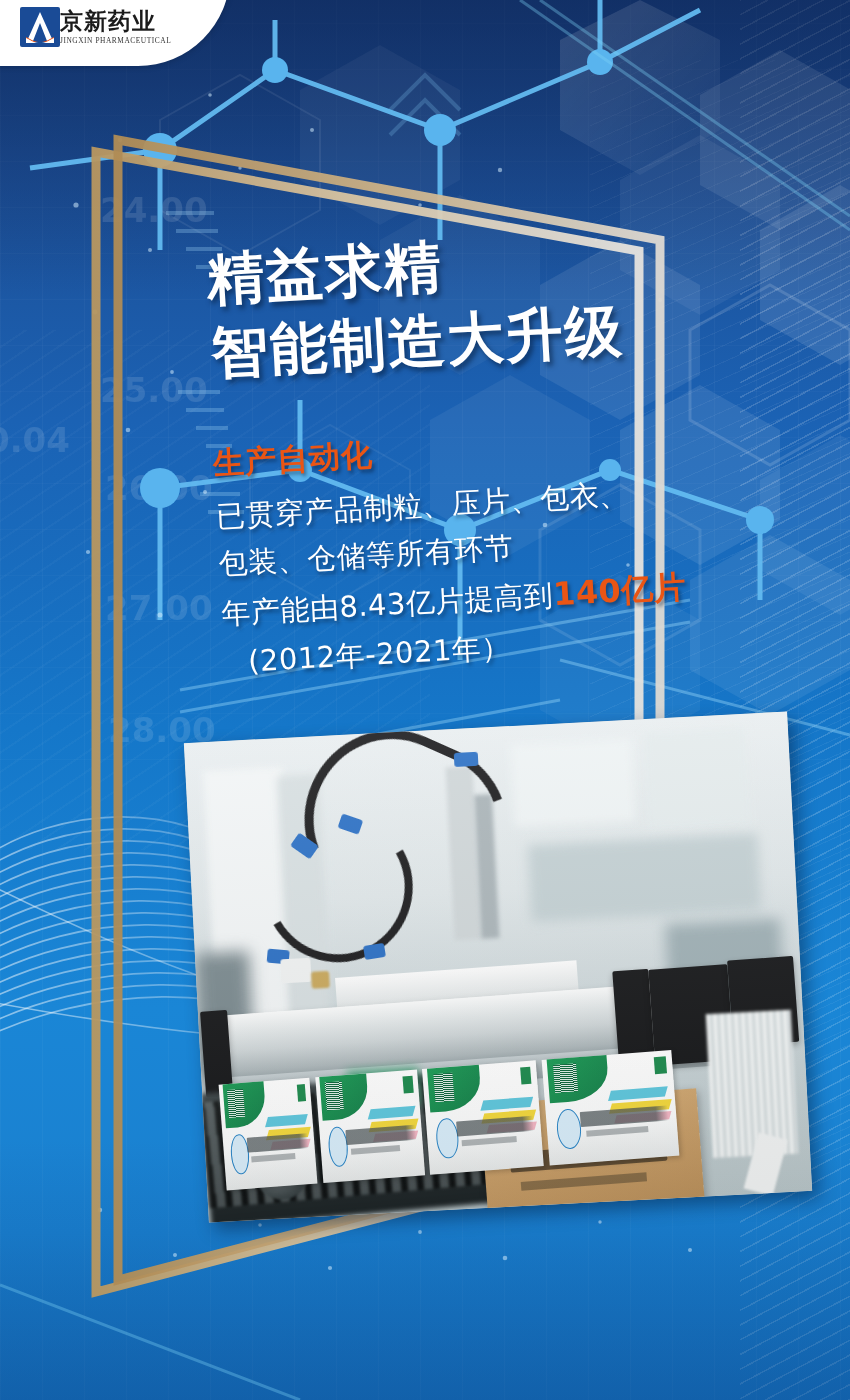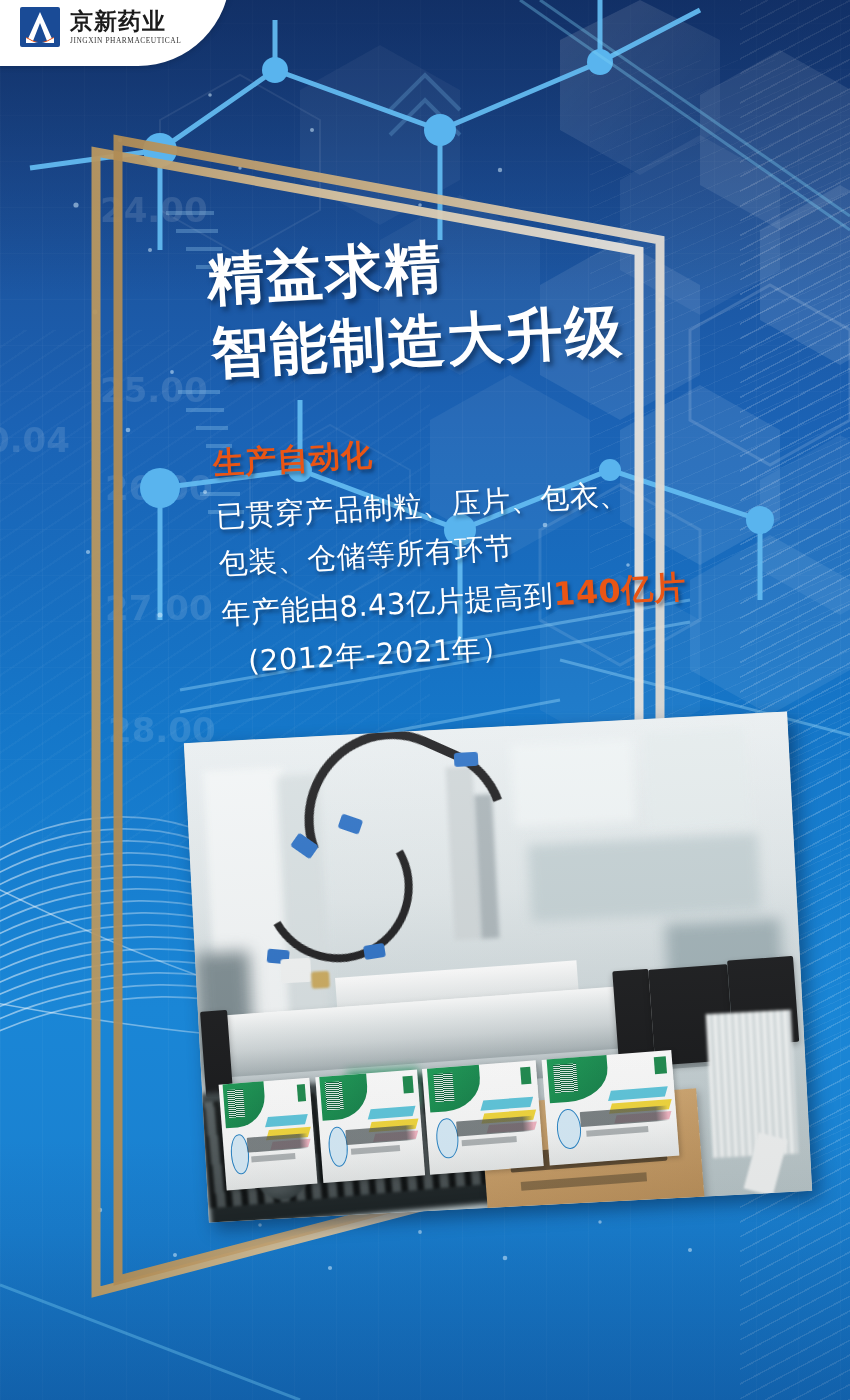--- a/index.html
+++ b/index.html
@@ -44,21 +44,21 @@
 
   
   #logo-pill{
     position:absolute;left:-40px;top:-26px;width:270px;height:92px;
     background:#ffffff;border-radius:0 0 150px 0;
     box-shadow:0 1px 6px rgba(0,0,0,.18);
     display:flex;align-items:center;
   }
   #logo-inner{display:flex;align-items:center;margin-left:60px;margin-top:14px;}
   #logo-mark{width:40px;height:40px;position:relative;flex:0 0 auto;}
-  #logo-text{margin-left:10px;}
+  #logo-text{}
   #logo-cn{
     font-size:23px;font-weight:bold;color:#1b1b1b;letter-spacing:1px;
     font-family:"DejaVu Sans","Liberation Sans",sans-serif;line-height:1.05;
   }
   #logo-en{
     font-size:7.4px;color:#333;letter-spacing:.55px;margin-top:2px;
     font-family:"Liberation Serif","DejaVu Serif",serif;white-space:nowrap;
   }
 
   

